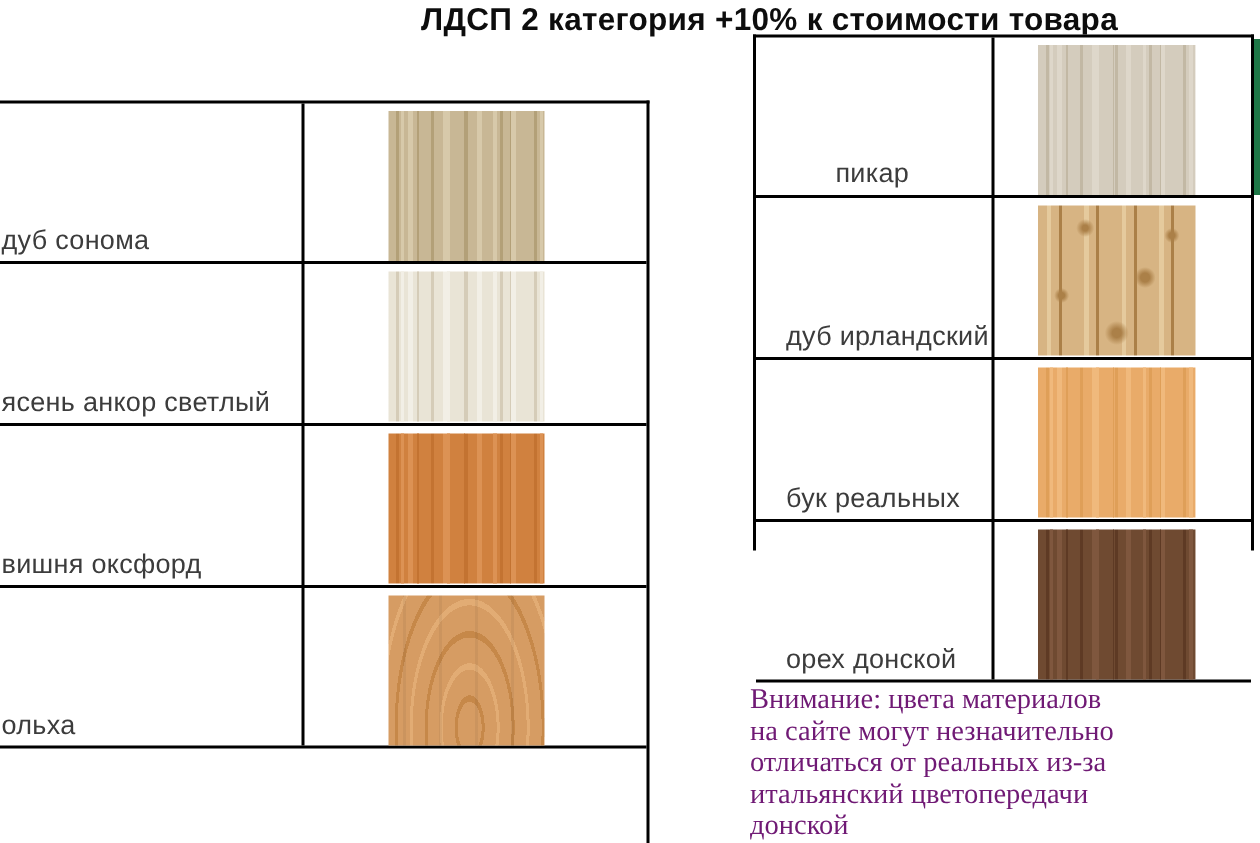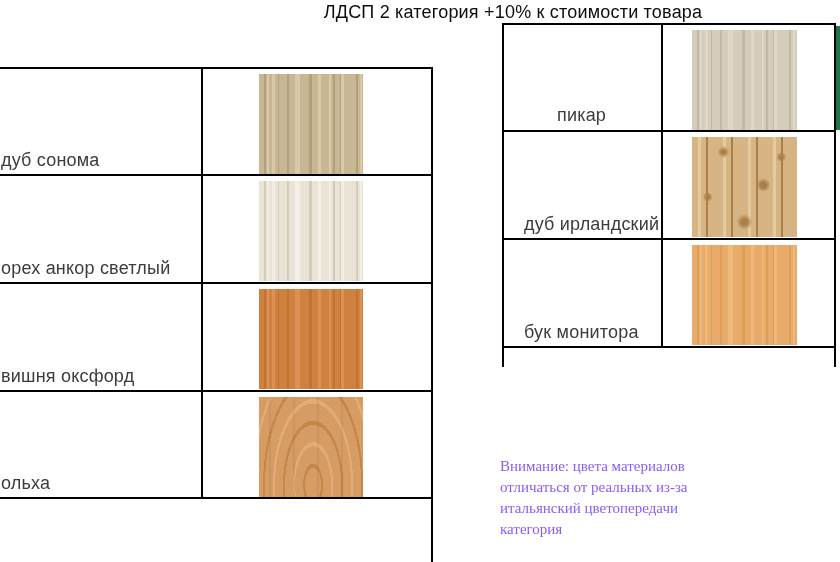--- a/index.html
+++ b/index.html
@@ -3,21 +3,21 @@
 <meta charset="utf-8">
 <style>
   html,body{margin:0;padding:0;}
   body{
     width:840px;height:562px;overflow:hidden;position:relative;
     background:#ffffff;
     font-family:"Liberation Sans", sans-serif;
   }
   .page-title{
     position:absolute;top:2px;left:513px;transform:translateX(-50%);
-    font-size:18px;font-weight:normal;color:#0d0d0d;letter-spacing:.2px;
+    font-size:21px;font-weight:bold;color:#0d0d0d;letter-spacing:.2px;
     white-space:nowrap;
   }
   .tbl{
     position:absolute;top:23px;box-sizing:border-box;
     border-top:2px solid #000;
     background:#fff;
   }
   .tbl-left{left:0;width:433px;height:539px;border-right:2px solid #000;margin-top:44px;}
   .tbl-right{left:502px;width:334px;height:344px;border-left:2px solid #000;border-right:2px solid #000;}
   .row{display:flex;box-sizing:border-box;border-bottom:2px solid #000;}
@@ -55,21 +55,21 @@
       radial-gradient(circle 6px at 30% 15%, var(--g) 0 2px, rgba(0,0,0,0) 6px),
       radial-gradient(circle 7px at 68% 48%, var(--g) 0 3px, rgba(0,0,0,0) 7px),
       radial-gradient(circle 5px at 15% 60%, var(--g) 0 2px, rgba(0,0,0,0) 5px),
       radial-gradient(circle 8px at 50% 85%, var(--g) 0 3px, rgba(0,0,0,0) 8px),
       radial-gradient(circle 5px at 85% 20%, var(--g) 0 2px, rgba(0,0,0,0) 5px),
       repeating-linear-gradient(90deg, var(--b) 0 6px, var(--l) 6px 9px, var(--b) 9px 14px, var(--g) 14px 16px, var(--b) 16px 25px);
   }
   .note{
     position:absolute;left:500px;top:456px;width:270px;
     font-family:"Liberation Serif", serif;
-    font-size:15px;line-height:21px;color:#8b5cf6;
+    font-size:19px;line-height:21px;color:#701a75;
   }
   .sel-line{
     position:absolute;left:836px;top:26px;width:4px;height:104px;
   }
 </style>
 </head>
 <body>
 
 <div class="page-title">ЛДСП 2 категория +10% к стоимости товара</div>
 
@@ -77,21 +77,21 @@
   <div class="row">
     <div class="cell label-cell">
         <span>дуб сонома</span>
       </div>
     <div class="cell swatch-cell">
         <div class="swatch vertical" style="--b: #c8b795; --g: #b3a078; --l: #d7c9aa;"></div>
       </div>
   </div>
   <div class="row">
     <div class="cell label-cell">
-        <span>орех анкор светлый</span>
+        <span>ясень анкор светлый</span>
       </div>
     <div class="cell swatch-cell">
         <div class="swatch vertical" style="--b: #e9e4d6; --g: #d5ccb8; --l: #f2efe6;"></div>
       </div>
   </div>
   <div class="row">
     <div class="cell label-cell">
         <span>вишня оксфорд</span>
       </div>
     <div class="cell swatch-cell">
@@ -120,28 +120,37 @@
   <div class="row">
     <div class="cell label-cell">
         <span>дуб ирландский</span>
       </div>
     <div class="cell swatch-cell">
         <div class="swatch knots" style="--b: #d7b483; --g: #ab8048; --l: #e5ca9d;"></div>
       </div>
   </div>
   <div class="row">
     <div class="cell label-cell">
-        <span>бук монитора</span>
+        <span>бук реальных</span>
       </div>
     <div class="cell swatch-cell">
         <div class="swatch vertical" style="--b: #e9ab69; --g: #df9f58; --l: #f0b97c;"></div>
+      </div>
+  </div>
+  <div class="row">
+    <div class="cell label-cell">
+        <span>орех донской</span>
+      </div>
+    <div class="cell swatch-cell">
+        <div class="swatch vertical" style="--b: #6f4a31; --g: #5e3a24; --l: #7f573e;"></div>
       </div>
   </div>
 </div>
 
 <div class="sel-line" style="background: rgb(30, 119, 71);"></div>
 
 <div class="note">
   <div>Внимание: цвета материалов</div>
+  <div>на сайте могут незначительно</div>
   <div>отличаться от реальных из-за</div>
   <div>итальянский цветопередачи</div>
-  <div>категория</div>
+  <div>донской</div>
 </div>
 
 </body></html>

